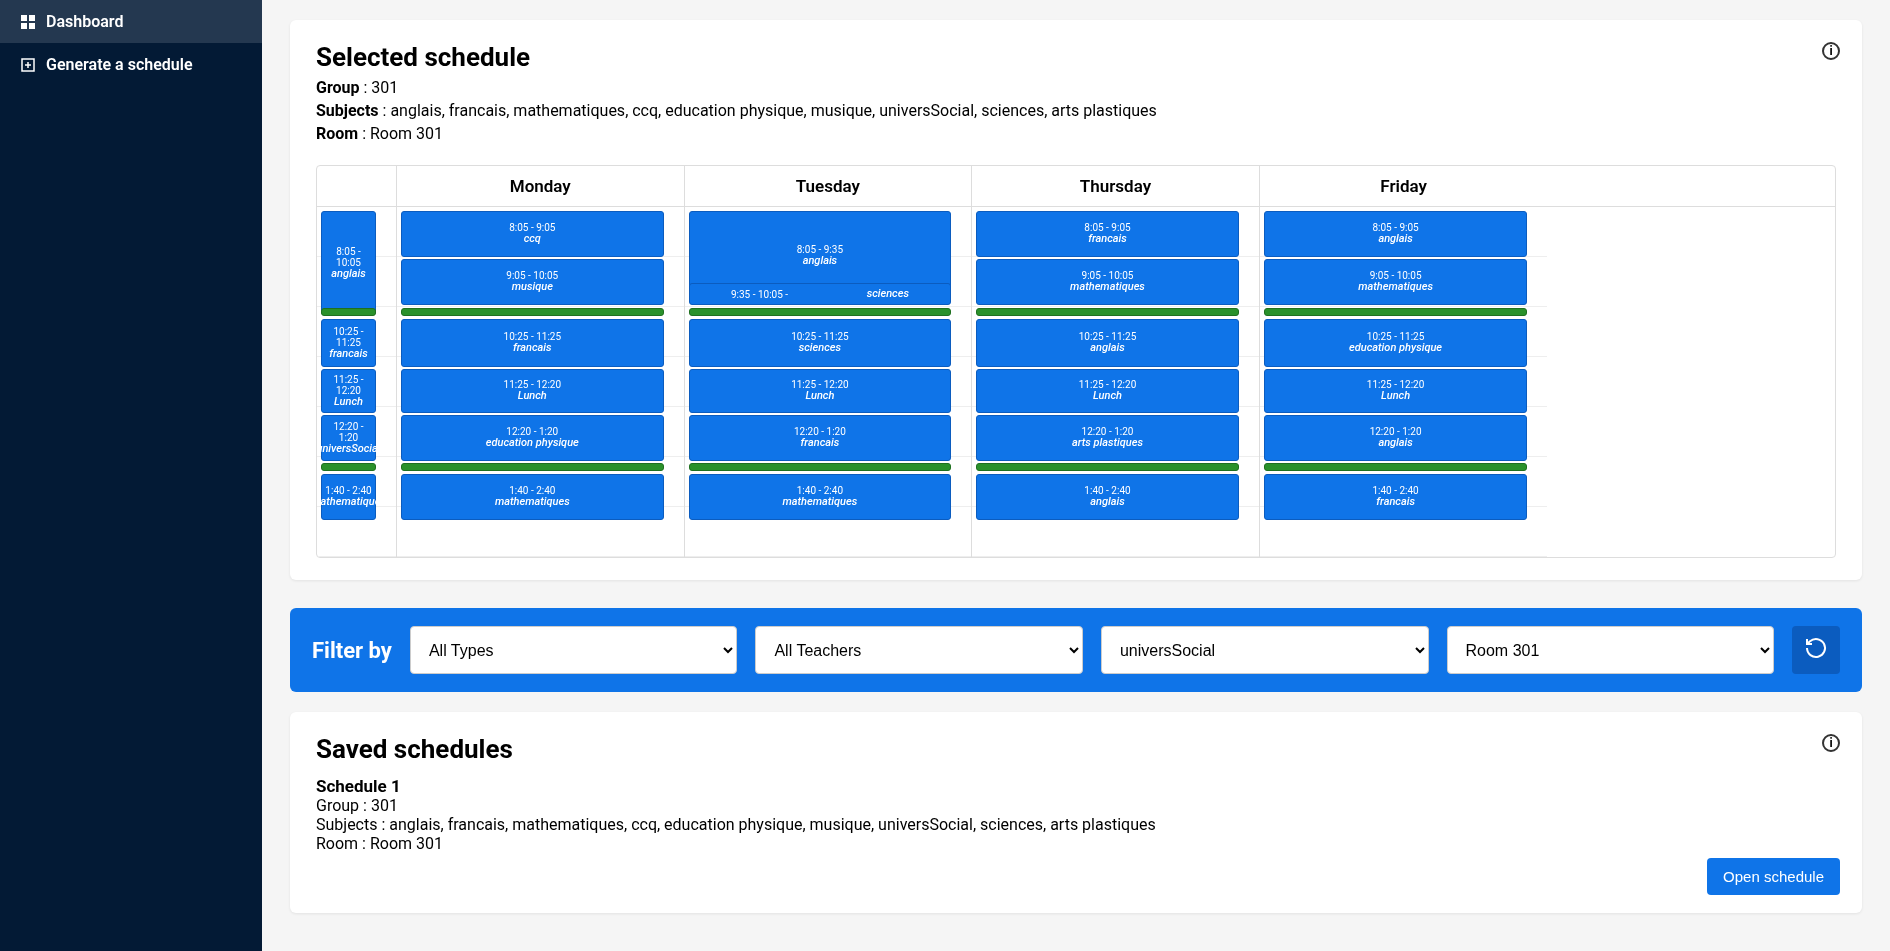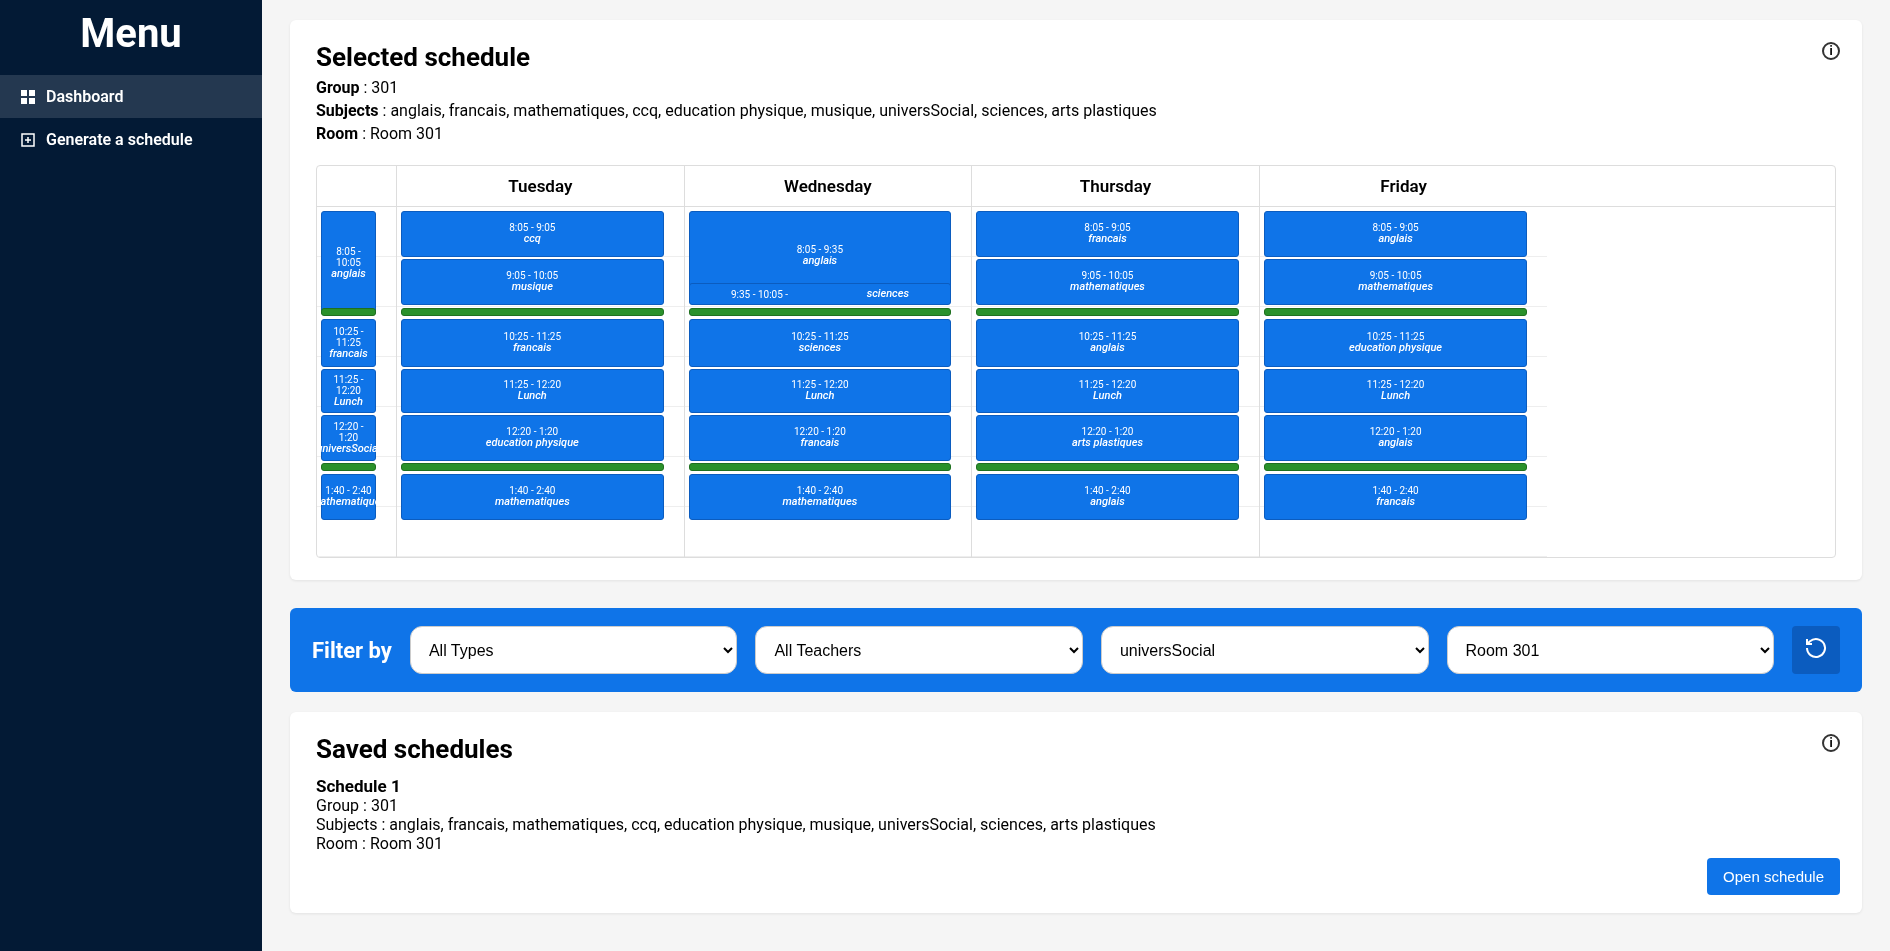--- a/index.html
+++ b/index.html
@@ -147,21 +147,21 @@
   .filter-label {
     color: #fff;
     font-size: 22px;
     font-weight: 700;
   }
   .filter-select {
     flex: 1;
     max-width: 400px;
     height: 48px;
     border: 1px solid #ccc;
-    border-radius: 12px;
+    border-radius: 4px;
     background: #fff;
     font-size: 16px;
     padding: 0 14px;
   }
   .reset-btn {
     width: 48px; height: 48px;
     background: #0b5cbf;
     border-radius: 4px;
     display:flex; align-items:center; justify-content:center;
     cursor:pointer;
@@ -180,21 +180,20 @@
     padding: 10px 16px;
     border-radius: 4px;
     font-size: 15px;
     cursor: pointer;
   }
 </style>
 </head>
 <body>
 
 <aside class="sidebar">
-  <div class="sidebar-title">Menu</div>
   <div class="nav-item active">
     <span class="icon">
       <svg width="14" height="14" viewBox="0 0 14 14" fill="#fff">
           <rect x="0" y="0" width="6" height="6"></rect>
           <rect x="8" y="0" width="6" height="6"></rect>
           <rect x="0" y="8" width="6" height="6"></rect>
           <rect x="8" y="8" width="6" height="6"></rect>
         </svg>
     </span>
     <span>Dashboard</span>
@@ -222,22 +221,22 @@
     <div class="meta-line">
       <span class="label">Subjects</span> : <span>anglais, francais, mathematiques, ccq, education physique, musique, universSocial, sciences, arts plastiques</span>
     </div>
     <div class="meta-line">
       <span class="label">Room</span> : <span>Room 301</span>
     </div>
 
     <div class="schedule">
       <div class="sched-header" id="sched-header">
         <div></div>
+      <div>Monday</div>
           <div>Tuesday</div>
-          <div>Wednesday</div>
           <div>Thursday</div>
           <div>Friday</div>
         </div>
       <div class="sched-body" id="sched-body">
       <div class="day-col">
             <div class="block blue" style="top: 4px; height: 104px;">
               <div class="blk-time">8:05 - 10:05</div>
               <div class="blk-sub">anglais</div>
             </div>
             <div class="block green" style="top: 101px; height: 8px;"></div>

